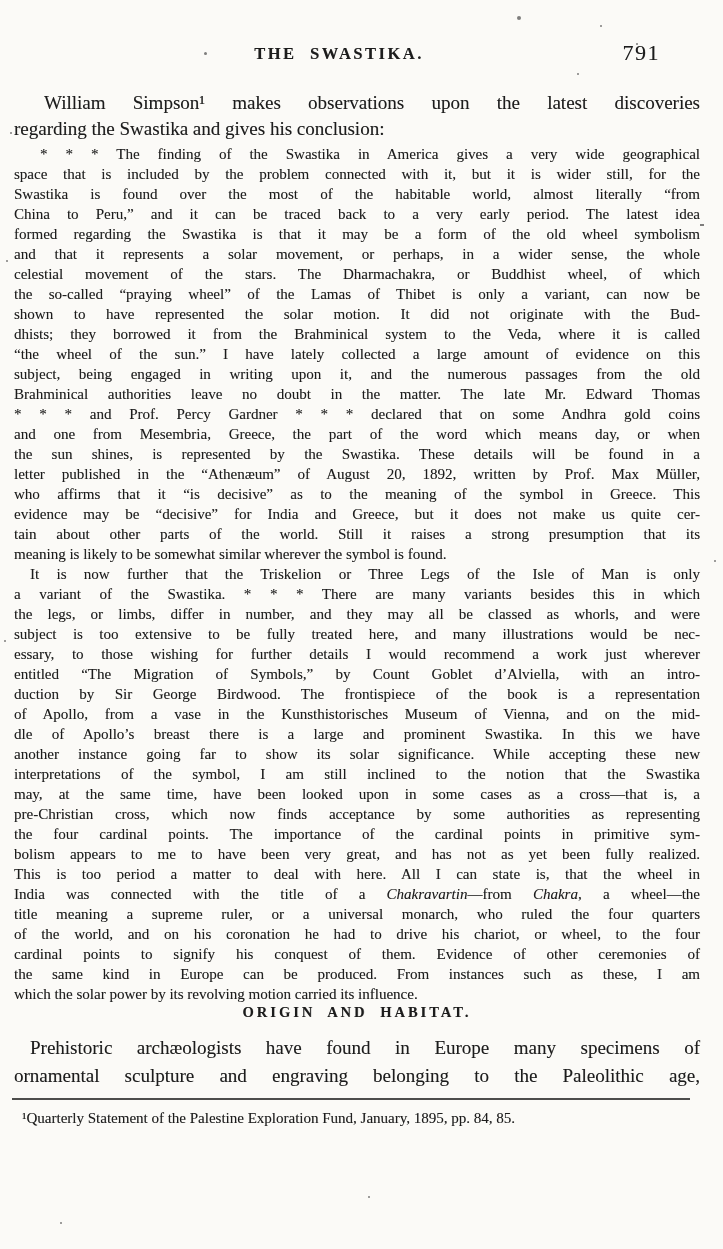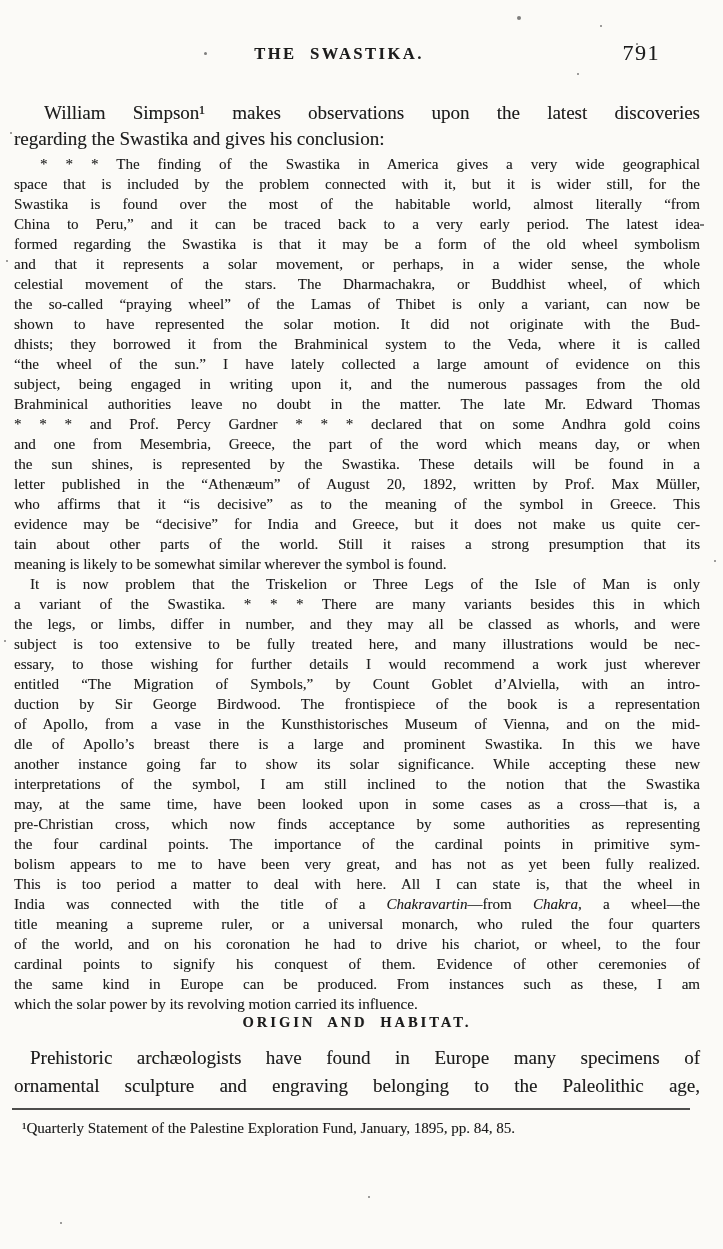--- a/index.html
+++ b/index.html
@@ -40,21 +40,21 @@
 
   
   .line {
     text-align: justify;
     text-align-last: justify;
     text-shadow: 0.25px 0.25px 0 rgba(25,25,25,0.35);
   }
   .line.last { text-align-last: left; }
   .force-just .line.last { text-align-last: justify; }
 
-  .intro { margin-top: 28px; font-size: 19px; line-height: 26px; }
+  .intro { margin-top: 18px; font-size: 19px; line-height: 26px; }
   .intro .line.first { text-indent: 30px; }
 
   .quote { margin-top: 2px; font-size: 15px; line-height: 20px; }
   .quote-p1 .line.first { text-indent: 26px; }
   .quote-p2 .line.first { text-indent: 16px; }
 
   .section-heading {
     margin-top: 0;
     text-align: center;
     font-size: 14.5px;
@@ -119,21 +119,21 @@
         <div class="line">* * *  and Prof. Percy Gardner  * * *  declared that on some Andhra gold coins</div>
         <div class="line">and one from Mesembria, Greece, the part of the word which means day, or when</div>
         <div class="line">the sun shines, is represented by the Swastika.  These details will be found in a</div>
         <div class="line">letter published in the “Athenæum” of August 20, 1892, written by Prof. Max Müller,</div>
         <div class="line">who affirms that it “is decisive” as to the meaning of the symbol in Greece.  This</div>
         <div class="line">evidence may be “decisive” for India and Greece, but it does not make us quite cer-</div>
         <div class="line">tain about other parts of the world.  Still it raises a strong presumption that its</div>
         <div class="line last">meaning is likely to be somewhat similar wherever the symbol is found.</div>
       </div>
     <div class="quote-p2">
-        <div class="line first">It is now problem that the Triskelion or Three Legs of the Isle of Man is only</div>
+        <div class="line first">It is now further that the Triskelion or Three Legs of the Isle of Man is only</div>
         <div class="line">a variant of the Swastika.  * * *  There are many variants besides this in which</div>
         <div class="line">the legs, or limbs, differ in number, and they may all be classed as whorls, and were</div>
         <div class="line">subject is too extensive to be fully treated here, and many illustrations would be nec-</div>
         <div class="line">essary, to those wishing for further details I would recommend a work just wherever</div>
         <div class="line">entitled “The Migration of Symbols,” by Count Goblet d’Alviella, with an intro-</div>
         <div class="line">duction by Sir George Birdwood.  The frontispiece of the book is a representation</div>
         <div class="line">of Apollo, from a vase in the Kunsthistorisches Museum of Vienna, and on the mid-</div>
         <div class="line">dle of Apollo’s breast there is a large and prominent Swastika.  In this we have</div>
         <div class="line">another instance going far to show its solar significance.  While accepting these new</div>
         <div class="line">interpretations of the symbol, I am still inclined to the notion that the Swastika</div>

